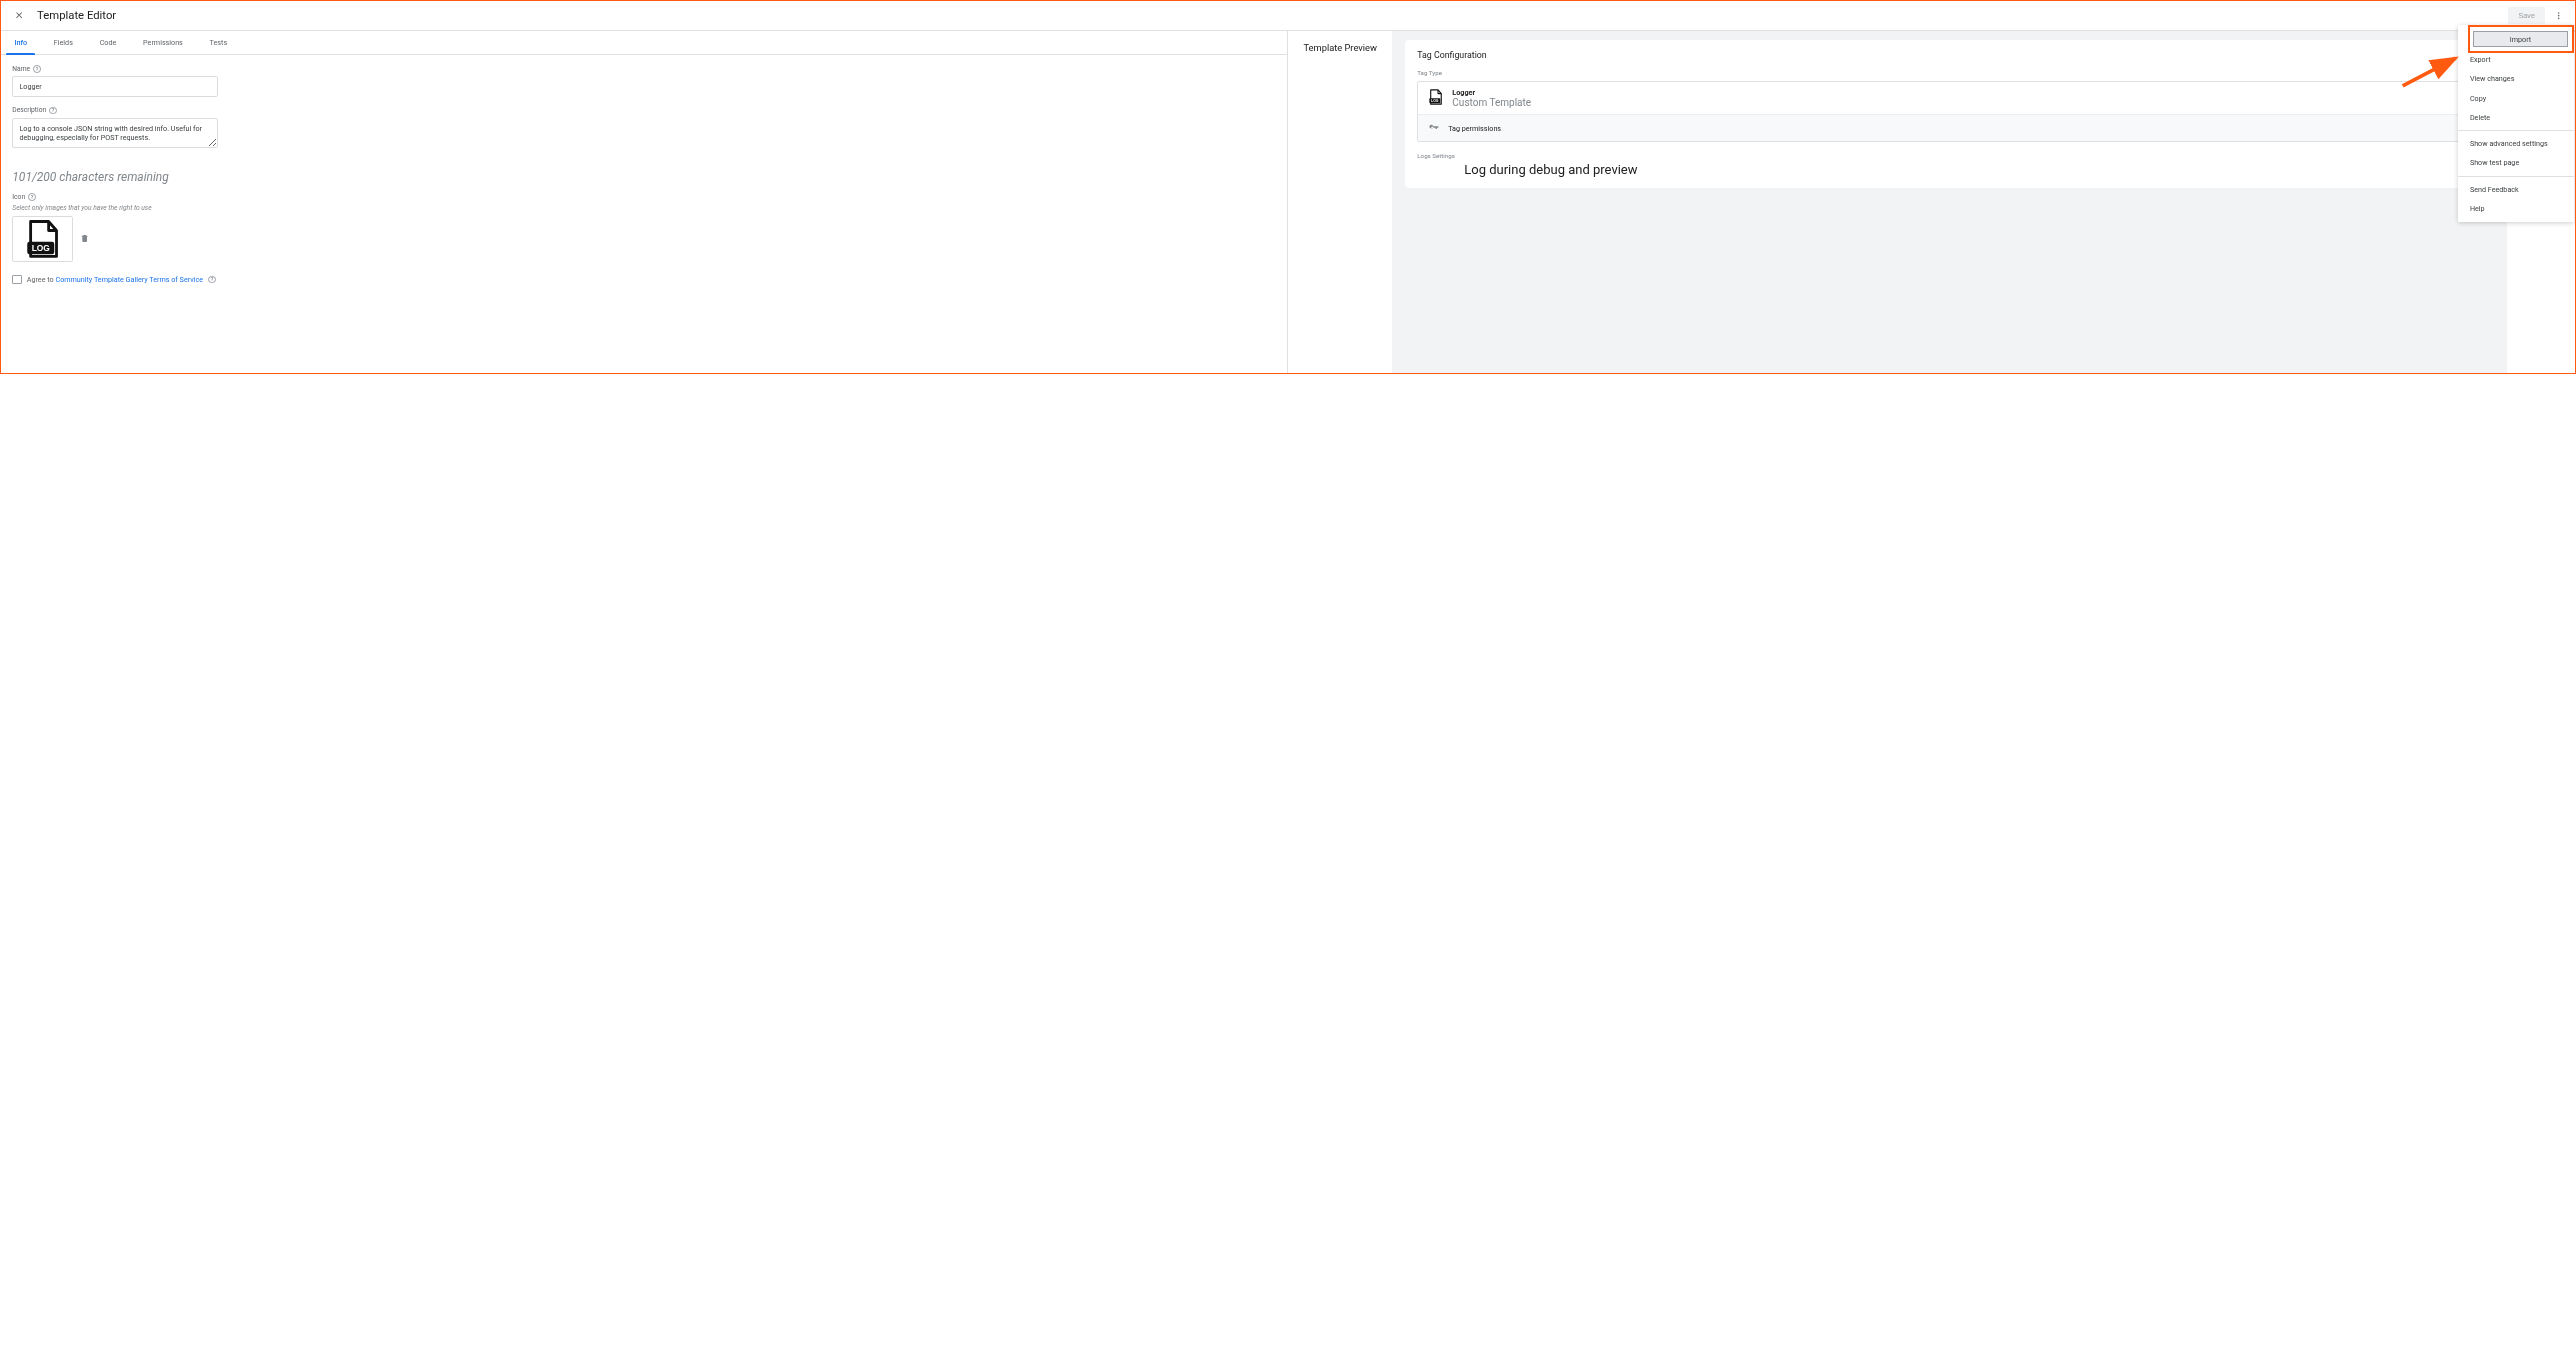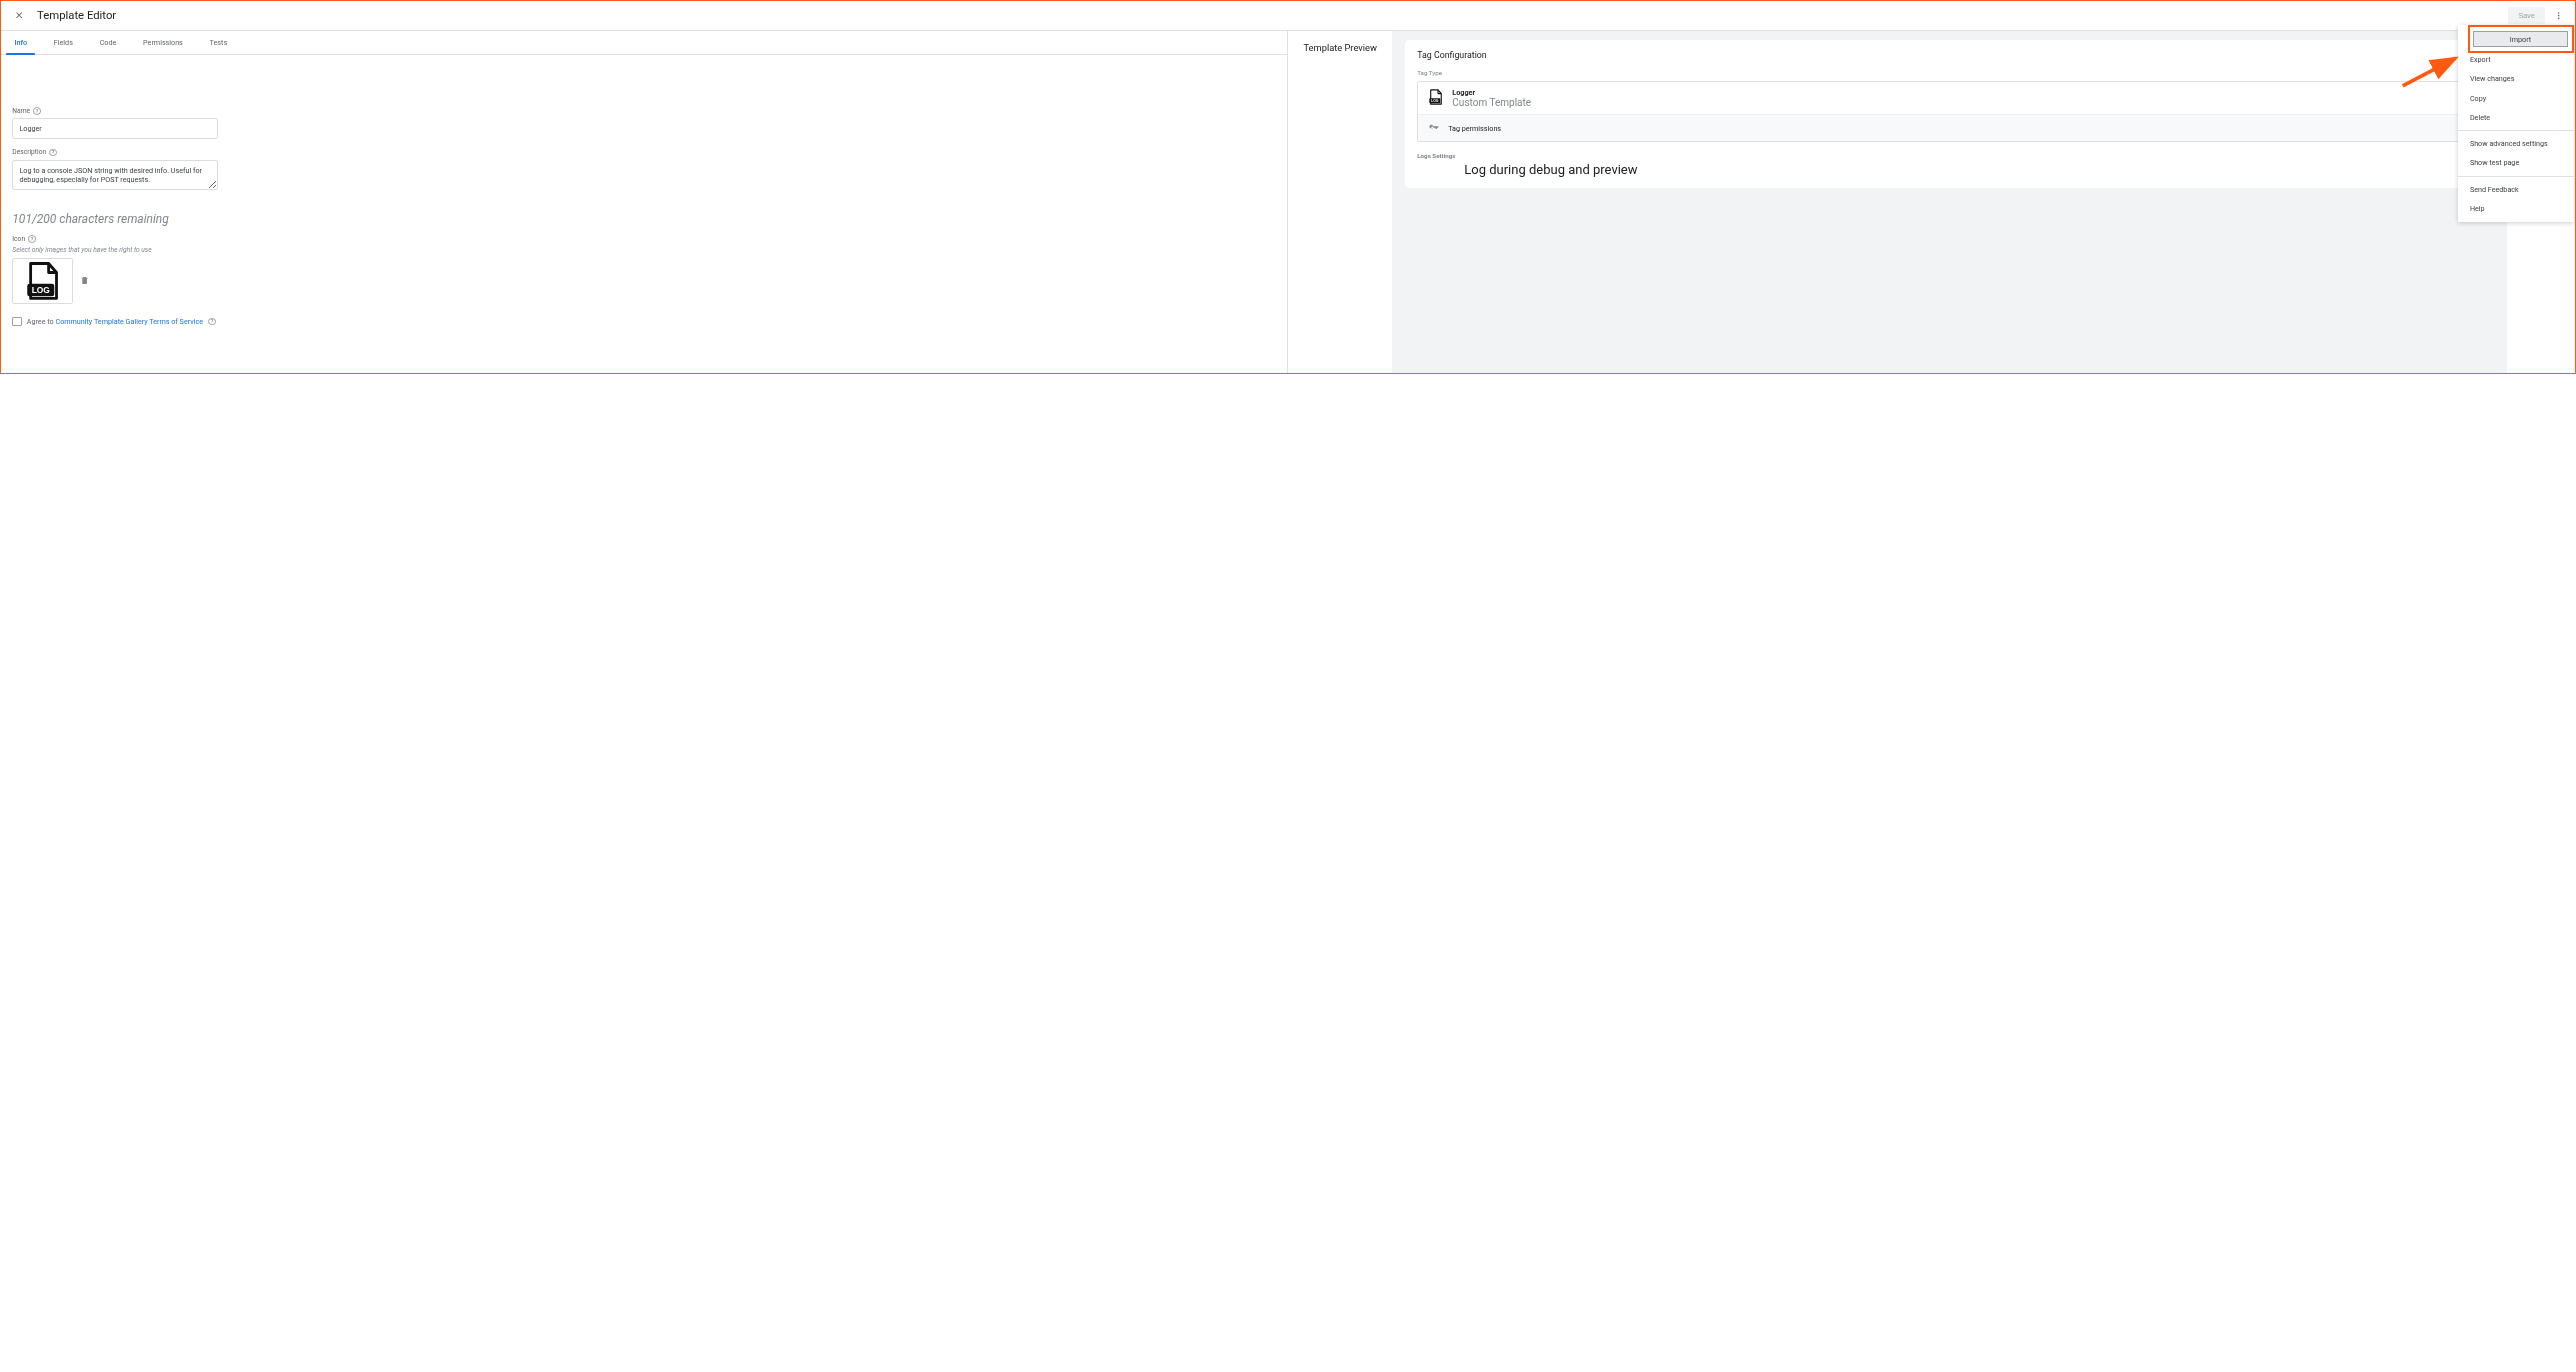--- a/index.html
+++ b/index.html
@@ -69,21 +69,20 @@
     .splitter {
       display: flex;
       height: calc(100% - 29px);
       border-top: 0.5px solid #e0e0e0;
     }
     .left-pane {
       width: 50%;
       border-right: 0.5px solid #e0e0e0;
       display: flex;
       flex-direction: column;
-      gap: 42px;
     }
     .tabs {
       display: flex;
       border-bottom: 0.5px solid #e0e0e0;
     }
     .tab {
       padding: 7.2px 13.4px;
       font-size: 7.2px;
       color: #5f6368;
       cursor: pointer;
@@ -237,21 +236,21 @@
       gap: 9.3px;
       padding: 6.2px 9.3px;
     }
     .tag-row + .tag-row { border-top: 0.5px solid #eee; }
     .tag-row.perm { background: #f8f9fa; }
     .file-log-icon svg { width: 15.5px; height: 16.5px; }
     .tag-title { font-size: 7.2px; font-weight: 700; color: #212121; }
     .tag-sub { font-size: 10px; color: #80868b; }
     .key-icon svg { width: 11.3px; height: 11.3px; color: #80868b; }
     .logs-block { margin-top: 10.3px; }
-    .logs-label { font-size: 6.2px; color: #80868b; font-weight: bold; }
+    .logs-label { font-size: 6.2px; color: #80868b; }
     .logs-value { font-size: 13px; color: #212121; margin-top: 2.1px; padding-left: 47px; }
     .console-bar {
       border-top: 0.5px solid #e0e0e0;
       padding: 7.2px 15.5px;
       font-size: 7.7px;
       color: #3c4043;
       display: flex;
       align-items: center;
       justify-content: space-between;
     }

